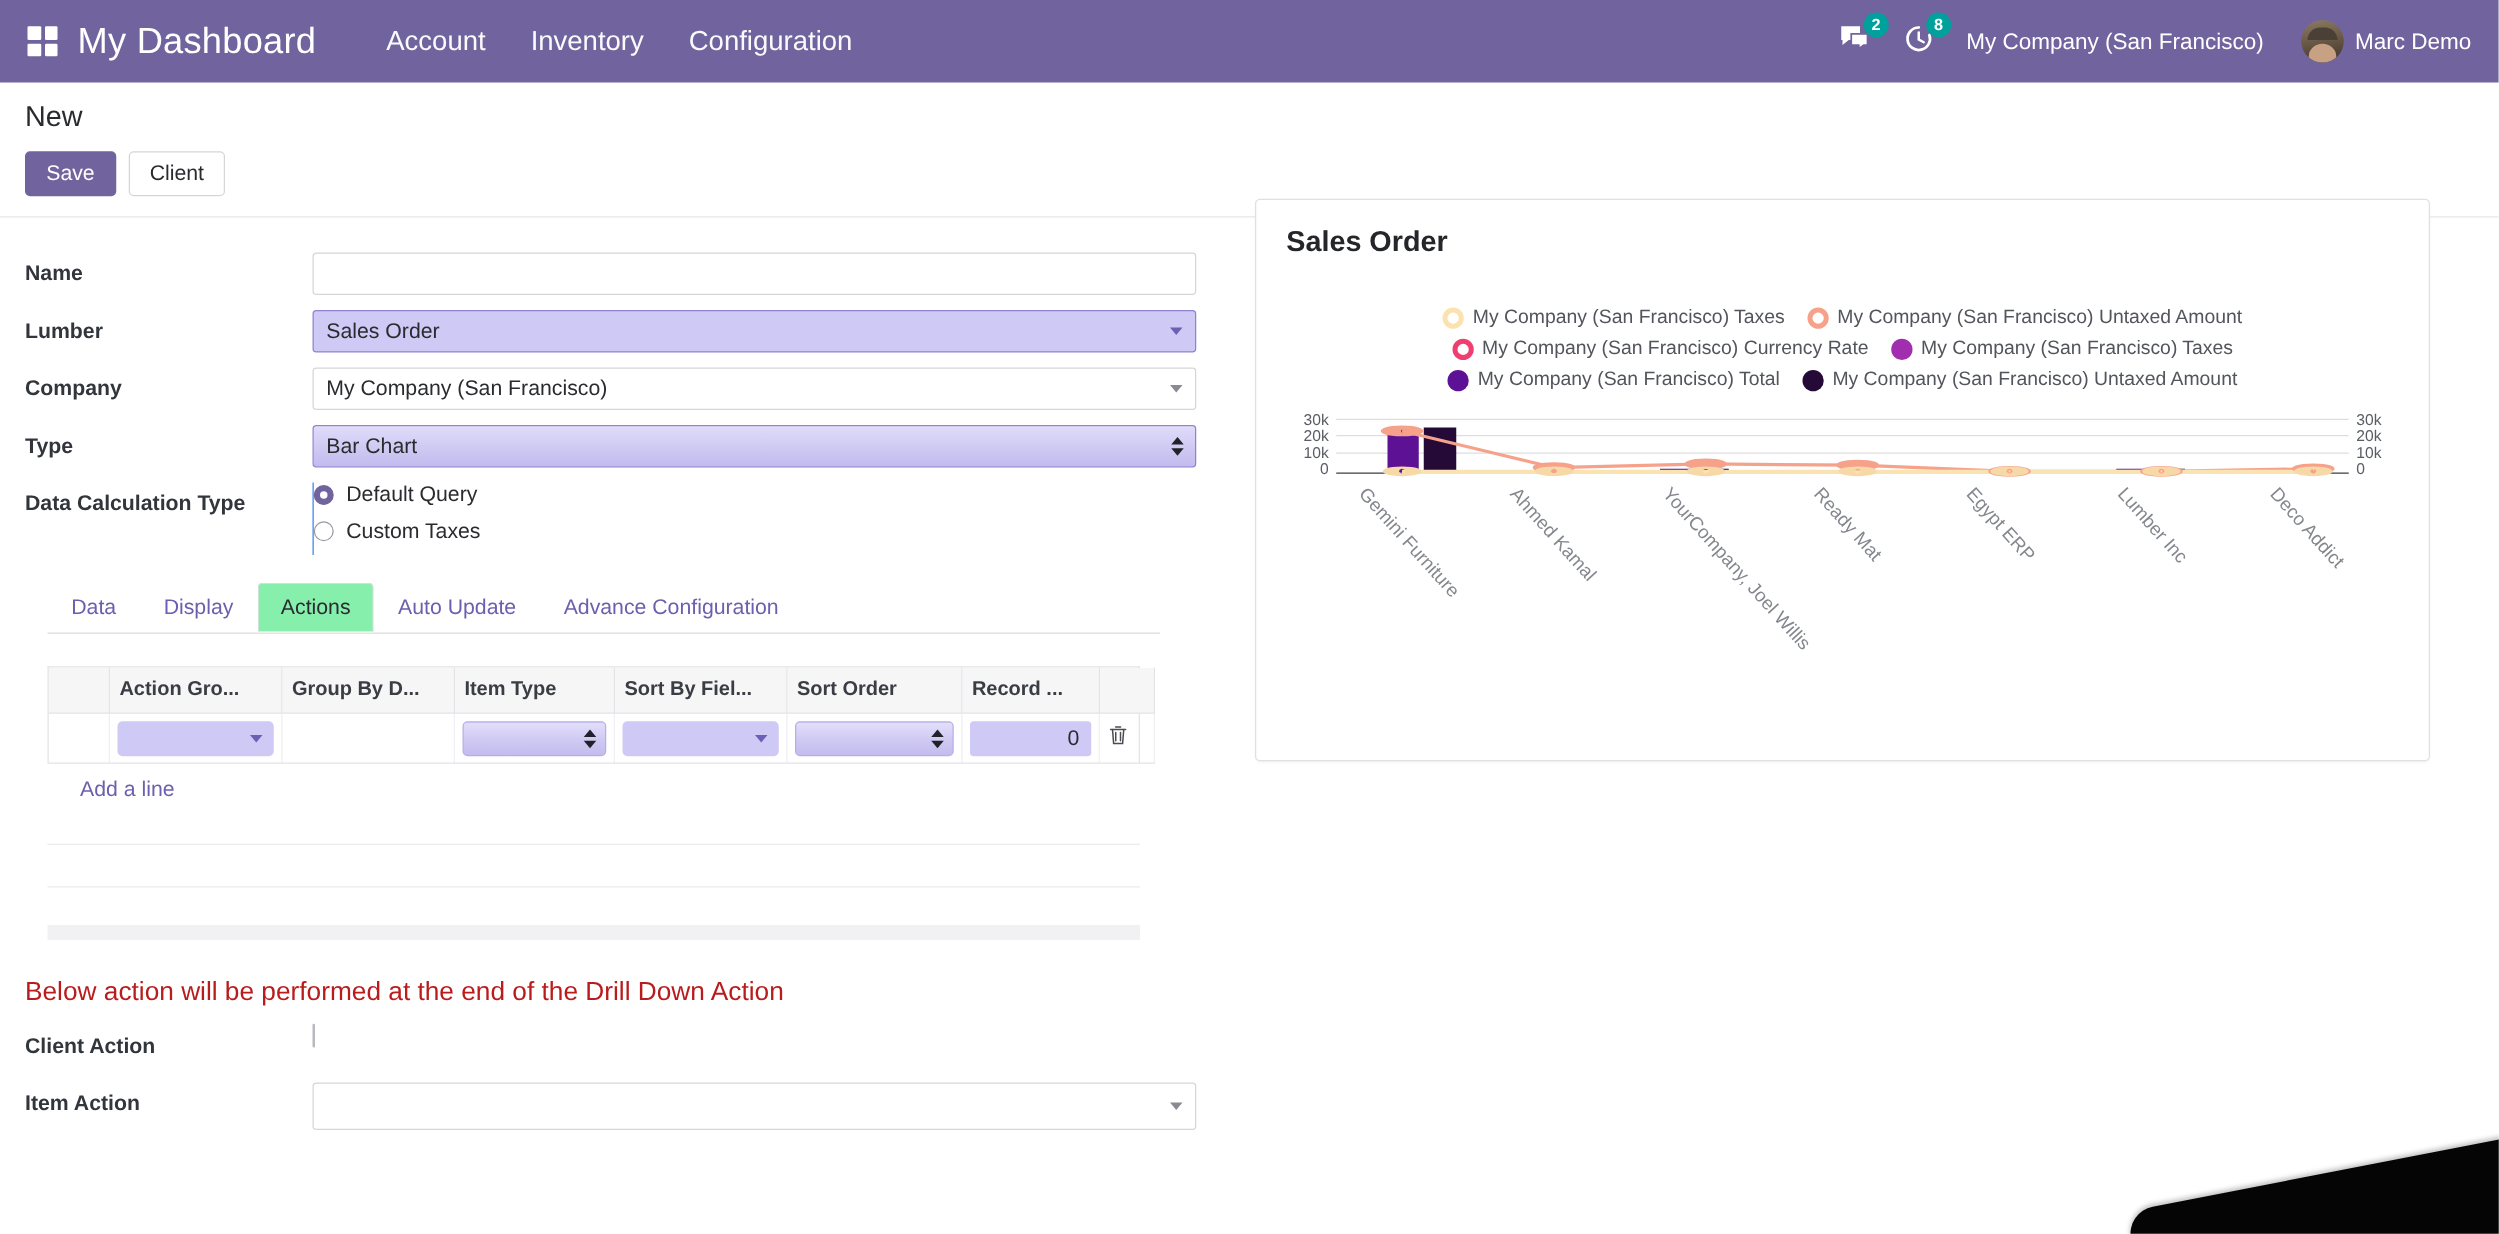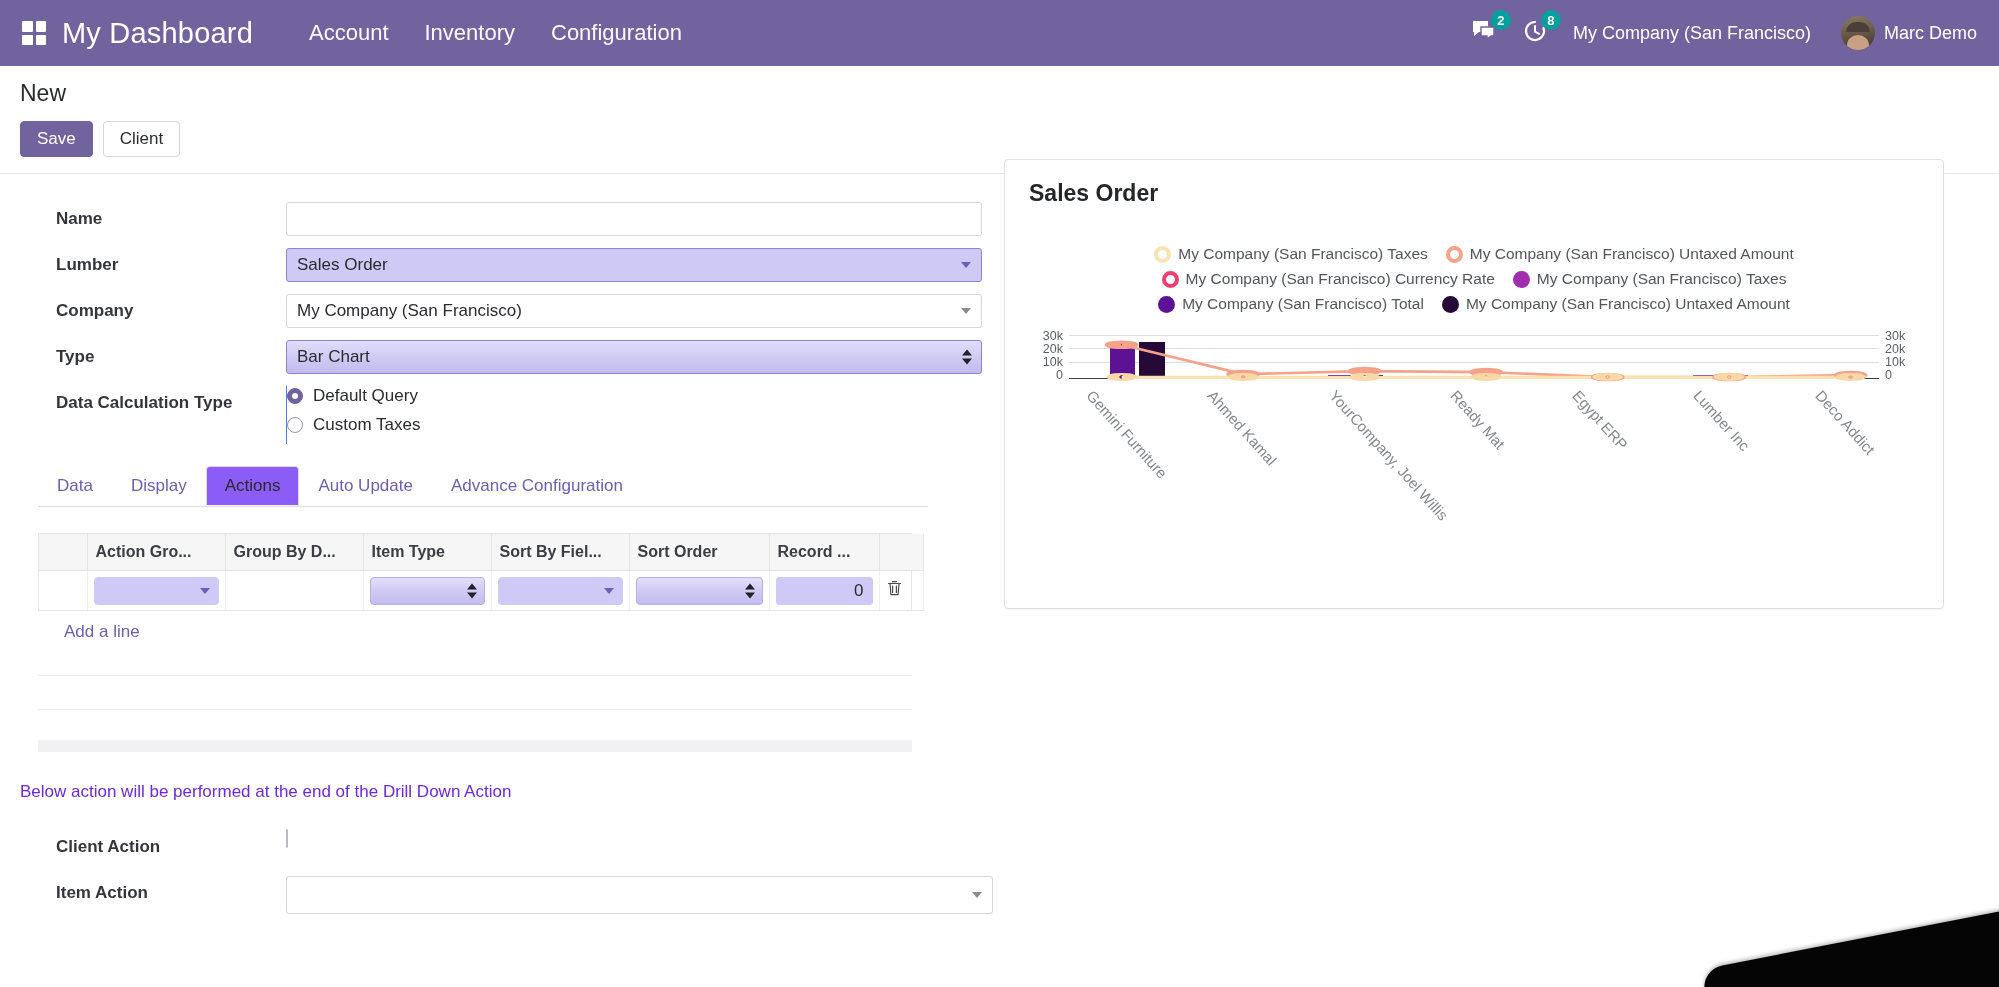--- a/index.html
+++ b/index.html
@@ -83,21 +83,21 @@
   .divider { height:1px; background:#e7e7ea; width:100%; }
 
   
   .sheet { display:flex; padding:28px 20px 0 20px; gap:0; }
   .form-col { width:962px; flex:none; }
   .chart-col { flex:1; padding-left:10px; }
 
   .frow { display:flex; align-items:flex-start; margin-bottom:12px; min-height:34px; }
   .flabel {
     width:230px; flex:none; font-size:17px; font-weight:700;
-    color:#32363c; padding-top:6px; line-height:1.3;margin-left:36px;
+    color:#32363c; padding-top:6px; line-height:1.3;
   }
   .fctrl { flex:1; max-width:707px; }
 
   .inp {
     width:100%; height:34px; border:1px solid #d6d6d9; border-radius:3px;
     background:#fff; font-size:17px; font-family:inherit; color:#2a2b2e;
     padding:0 10px; outline:none;
   }
   .inp.sel-highlight {
     background:#cfc9f5; border:1px solid #8f83cf;
@@ -136,21 +136,21 @@
   .radio-label { font-size:17px; color:#2a2b2e; }
   .fctrl-sep { border-left:1px solid #3b82f6; padding-left:0; }
 
   
   .tabs { display:flex; margin:22px 0 0 18px; position:relative; }
   .tab {
     font-size:17px; color:#6b5fae; padding:9px 18px; cursor:pointer;
     border:1px solid transparent; border-radius:4px 4px 0 0; white-space:nowrap;
   }
   .tab.active {
-    color:#2a2b2e; background:#8b5cf6;
+    color:#2a2b2e; background:#86efac;
     border-color:#dcdce0 #dcdce0 #fff #dcdce0;
     text-align:center;
   }
   .tabs-underline { height:1px; background:#dcdce0; margin-left:18px; width:890px; }
 
   
   .o2m { margin:26px 0 0 18px; width:874px; border:1px solid #e4e4e8; border-bottom:none;}
   .o2m table { border-collapse:collapse; width:100%; table-layout:fixed; }
   .o2m thead th {
     background:#f6f6f7; font-size:16px; font-weight:700; color:#3a3d43;
@@ -185,21 +185,21 @@
   .addline {
     margin:11px 0 0 44px; color:#6b5fae; font-size:17px; cursor:pointer;
   }
   .o2m-filler { margin-left:18px; width:874px; }
   .o2m-filler .fr { height:34px; border-bottom:1px solid #ececed; }
   .o2m-filler .fr.tall { height:30px; border-bottom:none; }
   .o2m-foot { margin:0 0 0 18px; width:874px; height:12px; background:#f1f1f3; }
 
   
   .bottom { padding:30px 20px 0 20px; }
-  .note { font-size:17px; color:#6d28d9; margin:0 0 28px 0; }
+  .note { font-size:21px; color:#b91c1c; margin:0 0 14px 0; }
   .checkbox {
     width:17px; height:17px; border:1px solid #b9b9c0; border-radius:3px; background:#fff;
     cursor:pointer;
   }
 
   
   .card {
     border:1px solid #e0e0e4; border-radius:4px; background:#fff;
     width:940px; height:450px; margin-top:-43px; margin-left:12px;
     padding:20px 24px; position:relative;

